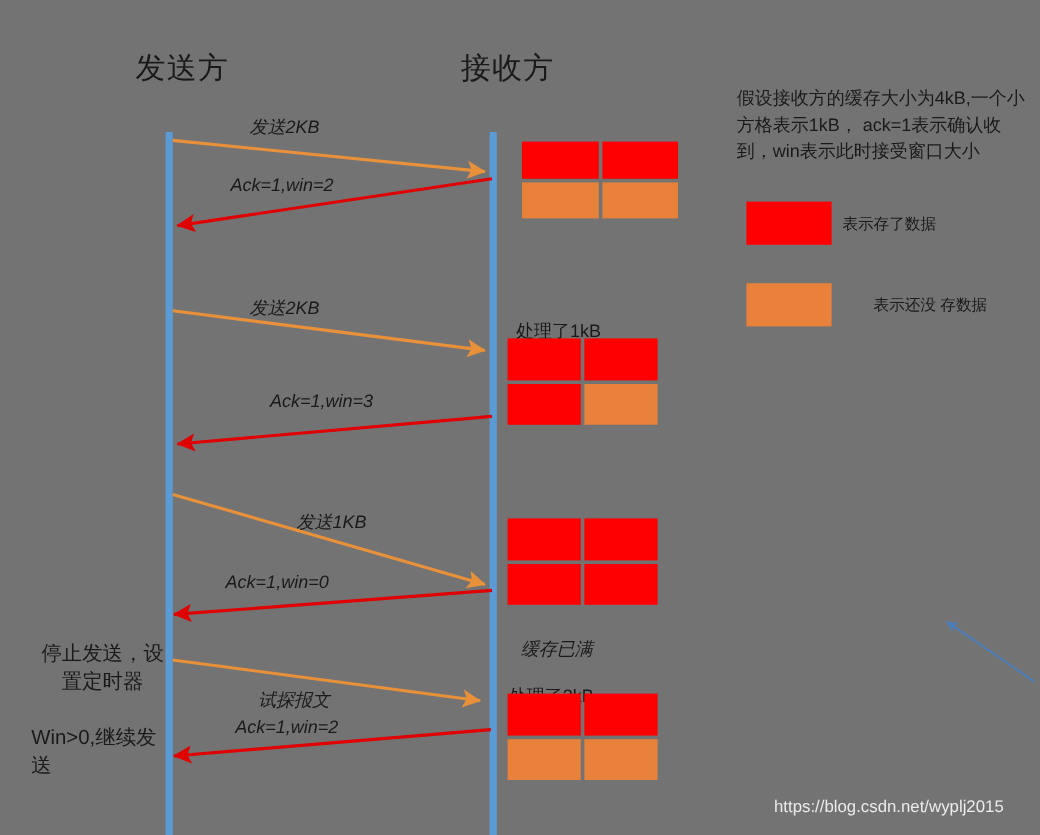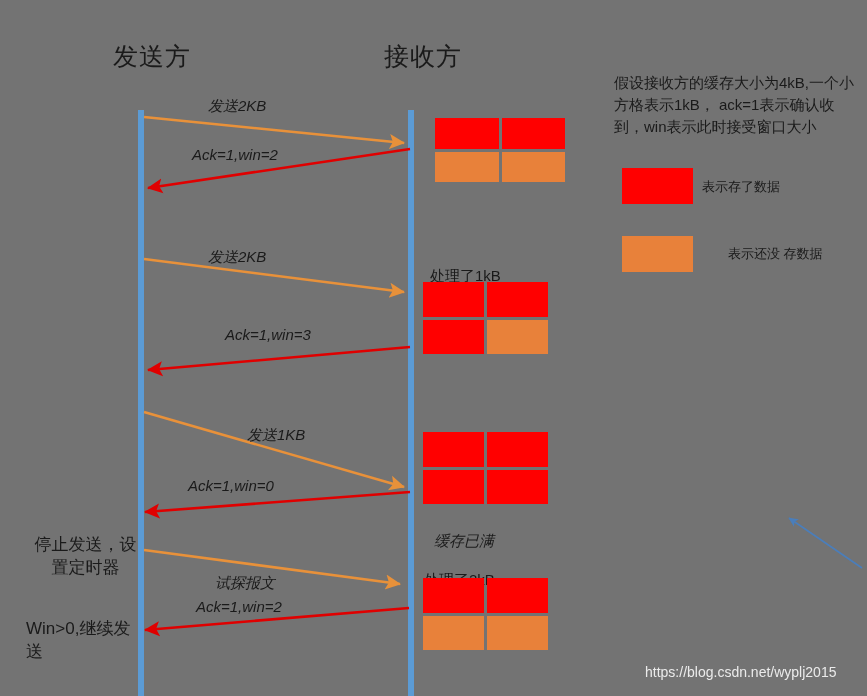--- a/index.html
+++ b/index.html
@@ -138,21 +138,21 @@
   <div class="msg-label" style="left:208px; top:248px;">发送2KB</div>
   <div class="msg-label" style="left:225px; top:326px;">Ack=1,win=3</div>
 
   <div class="msg-label" style="left:247px; top:426px;">发送1KB</div>
   <div class="msg-label" style="left:188px; top:477px;">Ack=1,win=0</div>
 
   <div class="msg-label" style="left:215px; top:558px;margin-top:16px;">试探报文</div>
   <div class="msg-label" style="left:196px; top:598px;">Ack=1,win=2</div>
 
   <div class="side-note" style="left:33px; top:534px; width:105px; text-align:center;">停止发送，设置定时器</div>
-  <div class="side-note" style="left:26px; top:618px; width:112px;">Win&gt;0,继续发送</div>
+  <div class="side-note" style="left:26px; top:604px; width:112px;">Win&gt;0,继续发送</div>
 
   <div class="buffer" style="left:435px; top:118px; width:130px; height:64px;">
     <div class="cell stored"></div>
     <div class="cell stored"></div>
     <div class="cell empty"></div>
     <div class="cell empty"></div>
   </div>
 
   <div class="buf-label" style="left:430px; top:251px;">处理了1kB</div>
   <div class="buffer" style="left:423px; top:282px; width:125px; height:72px;">

